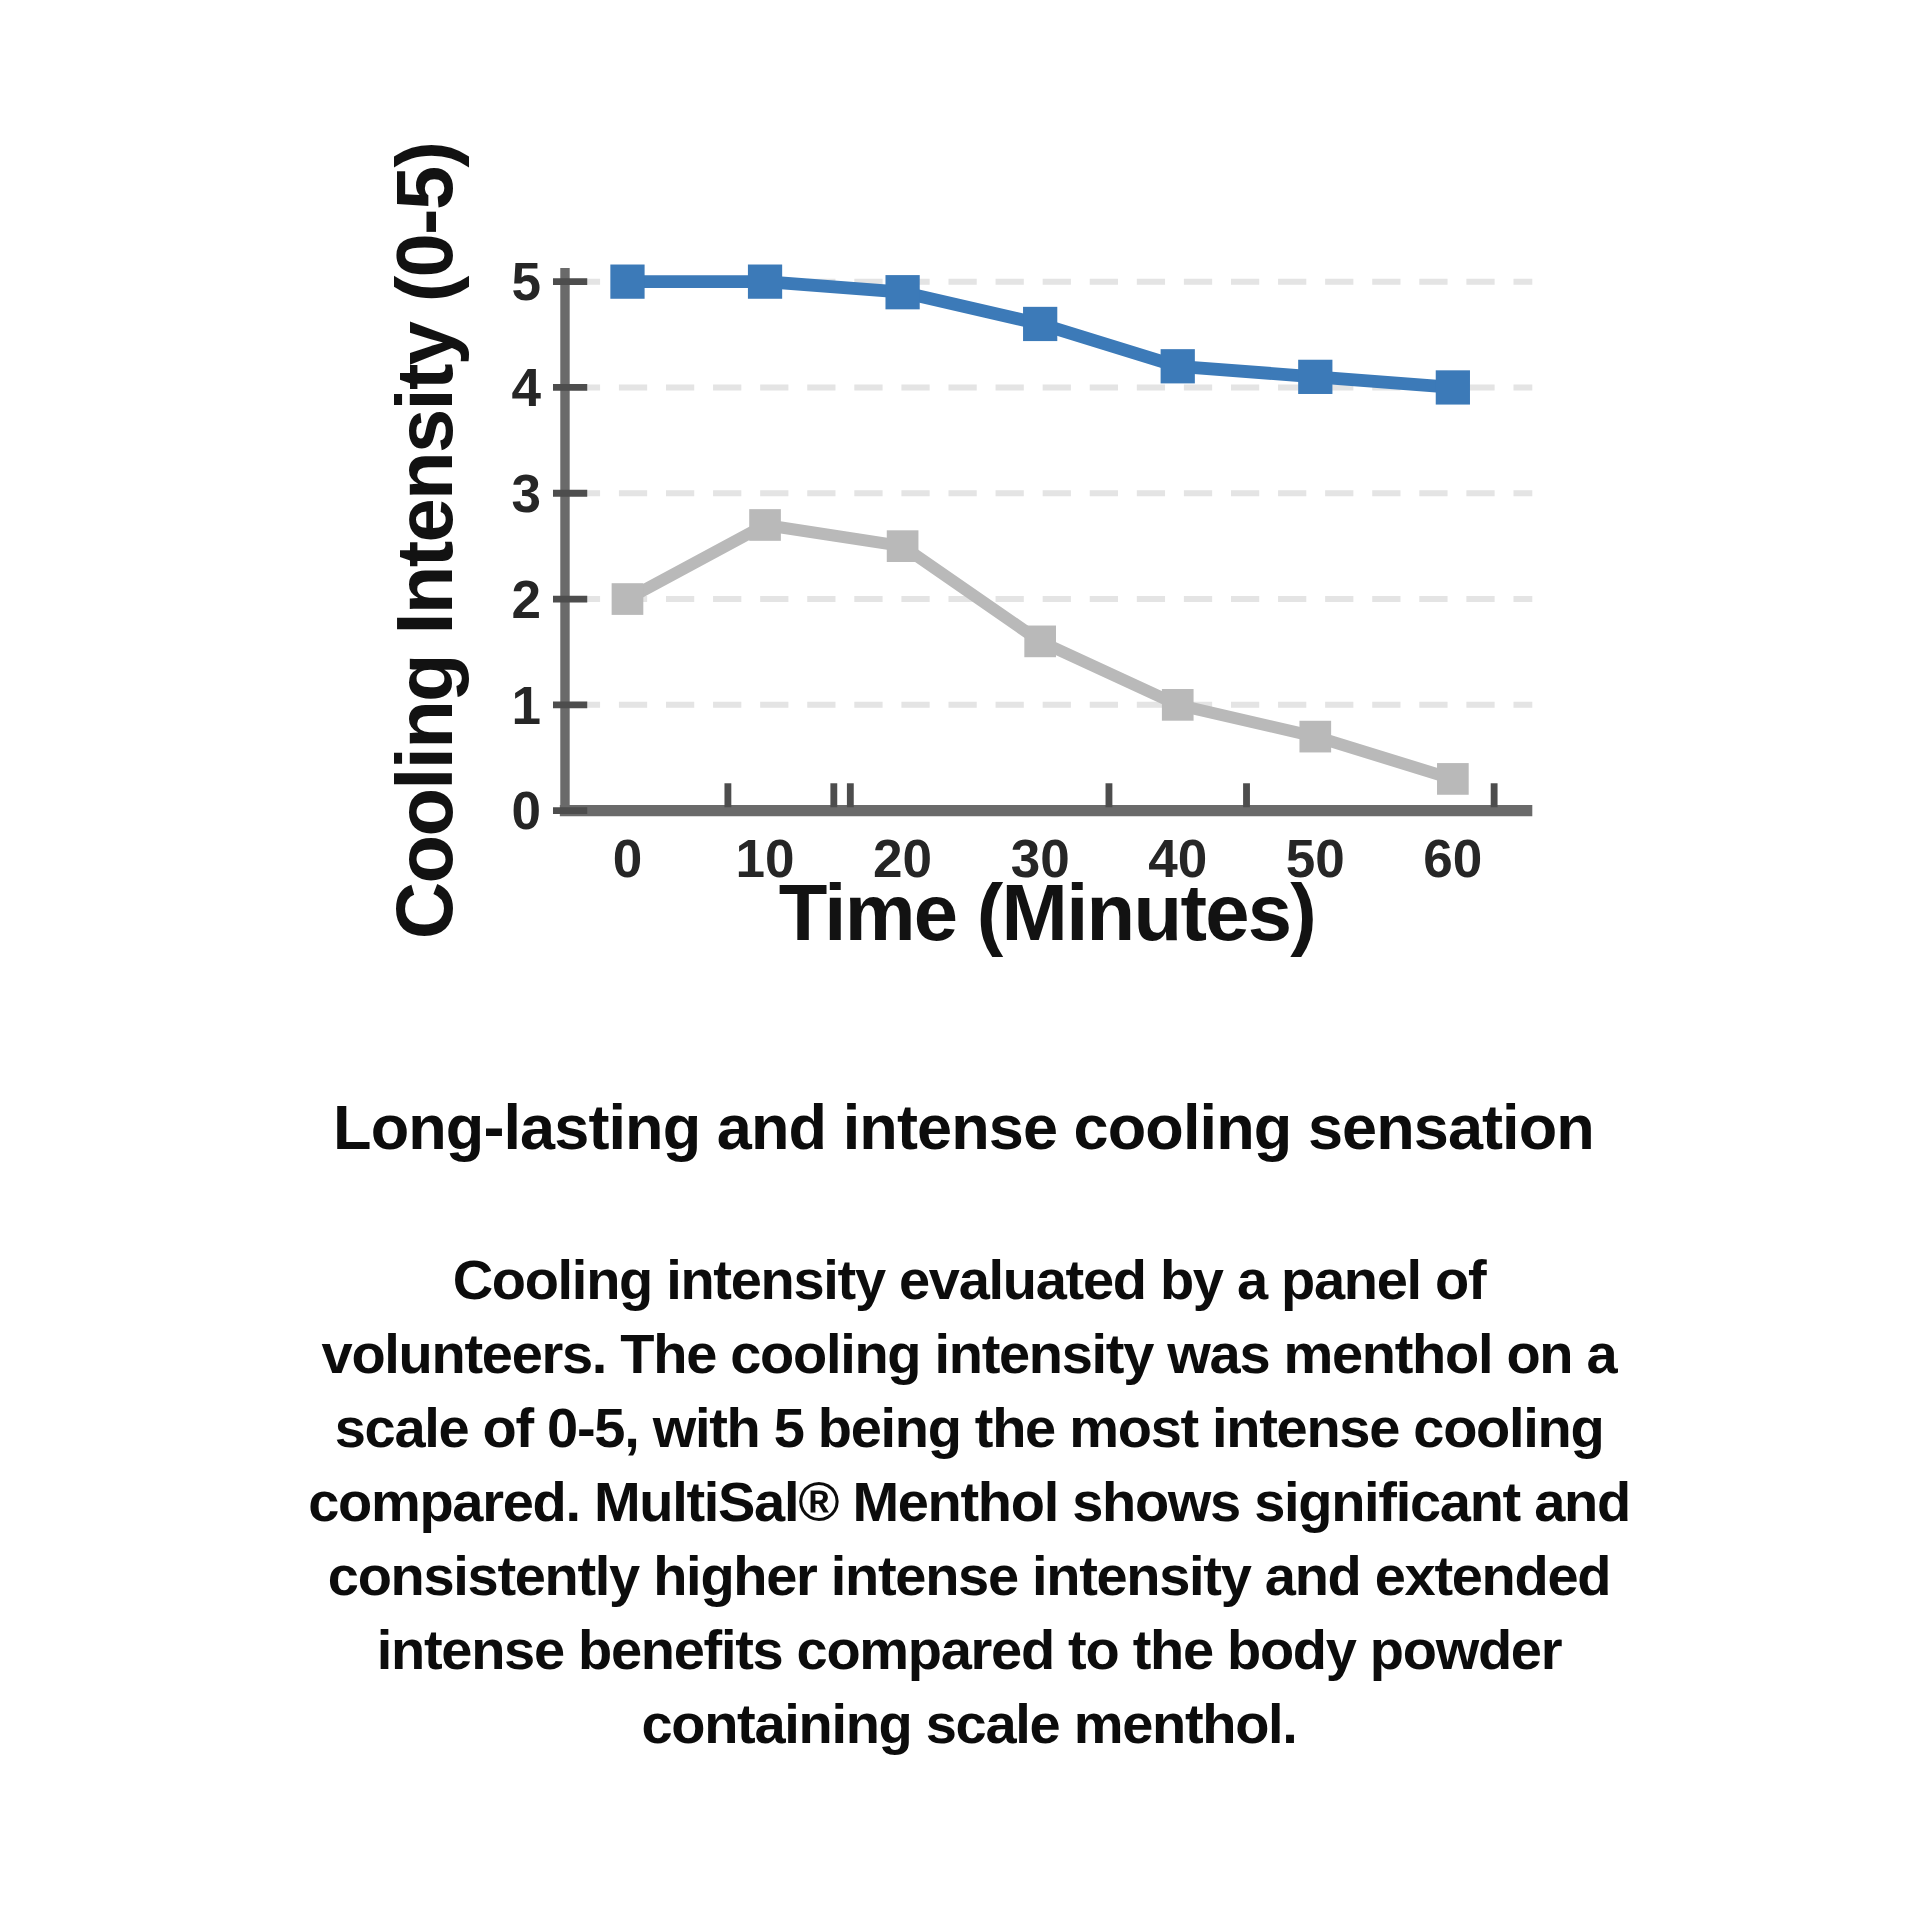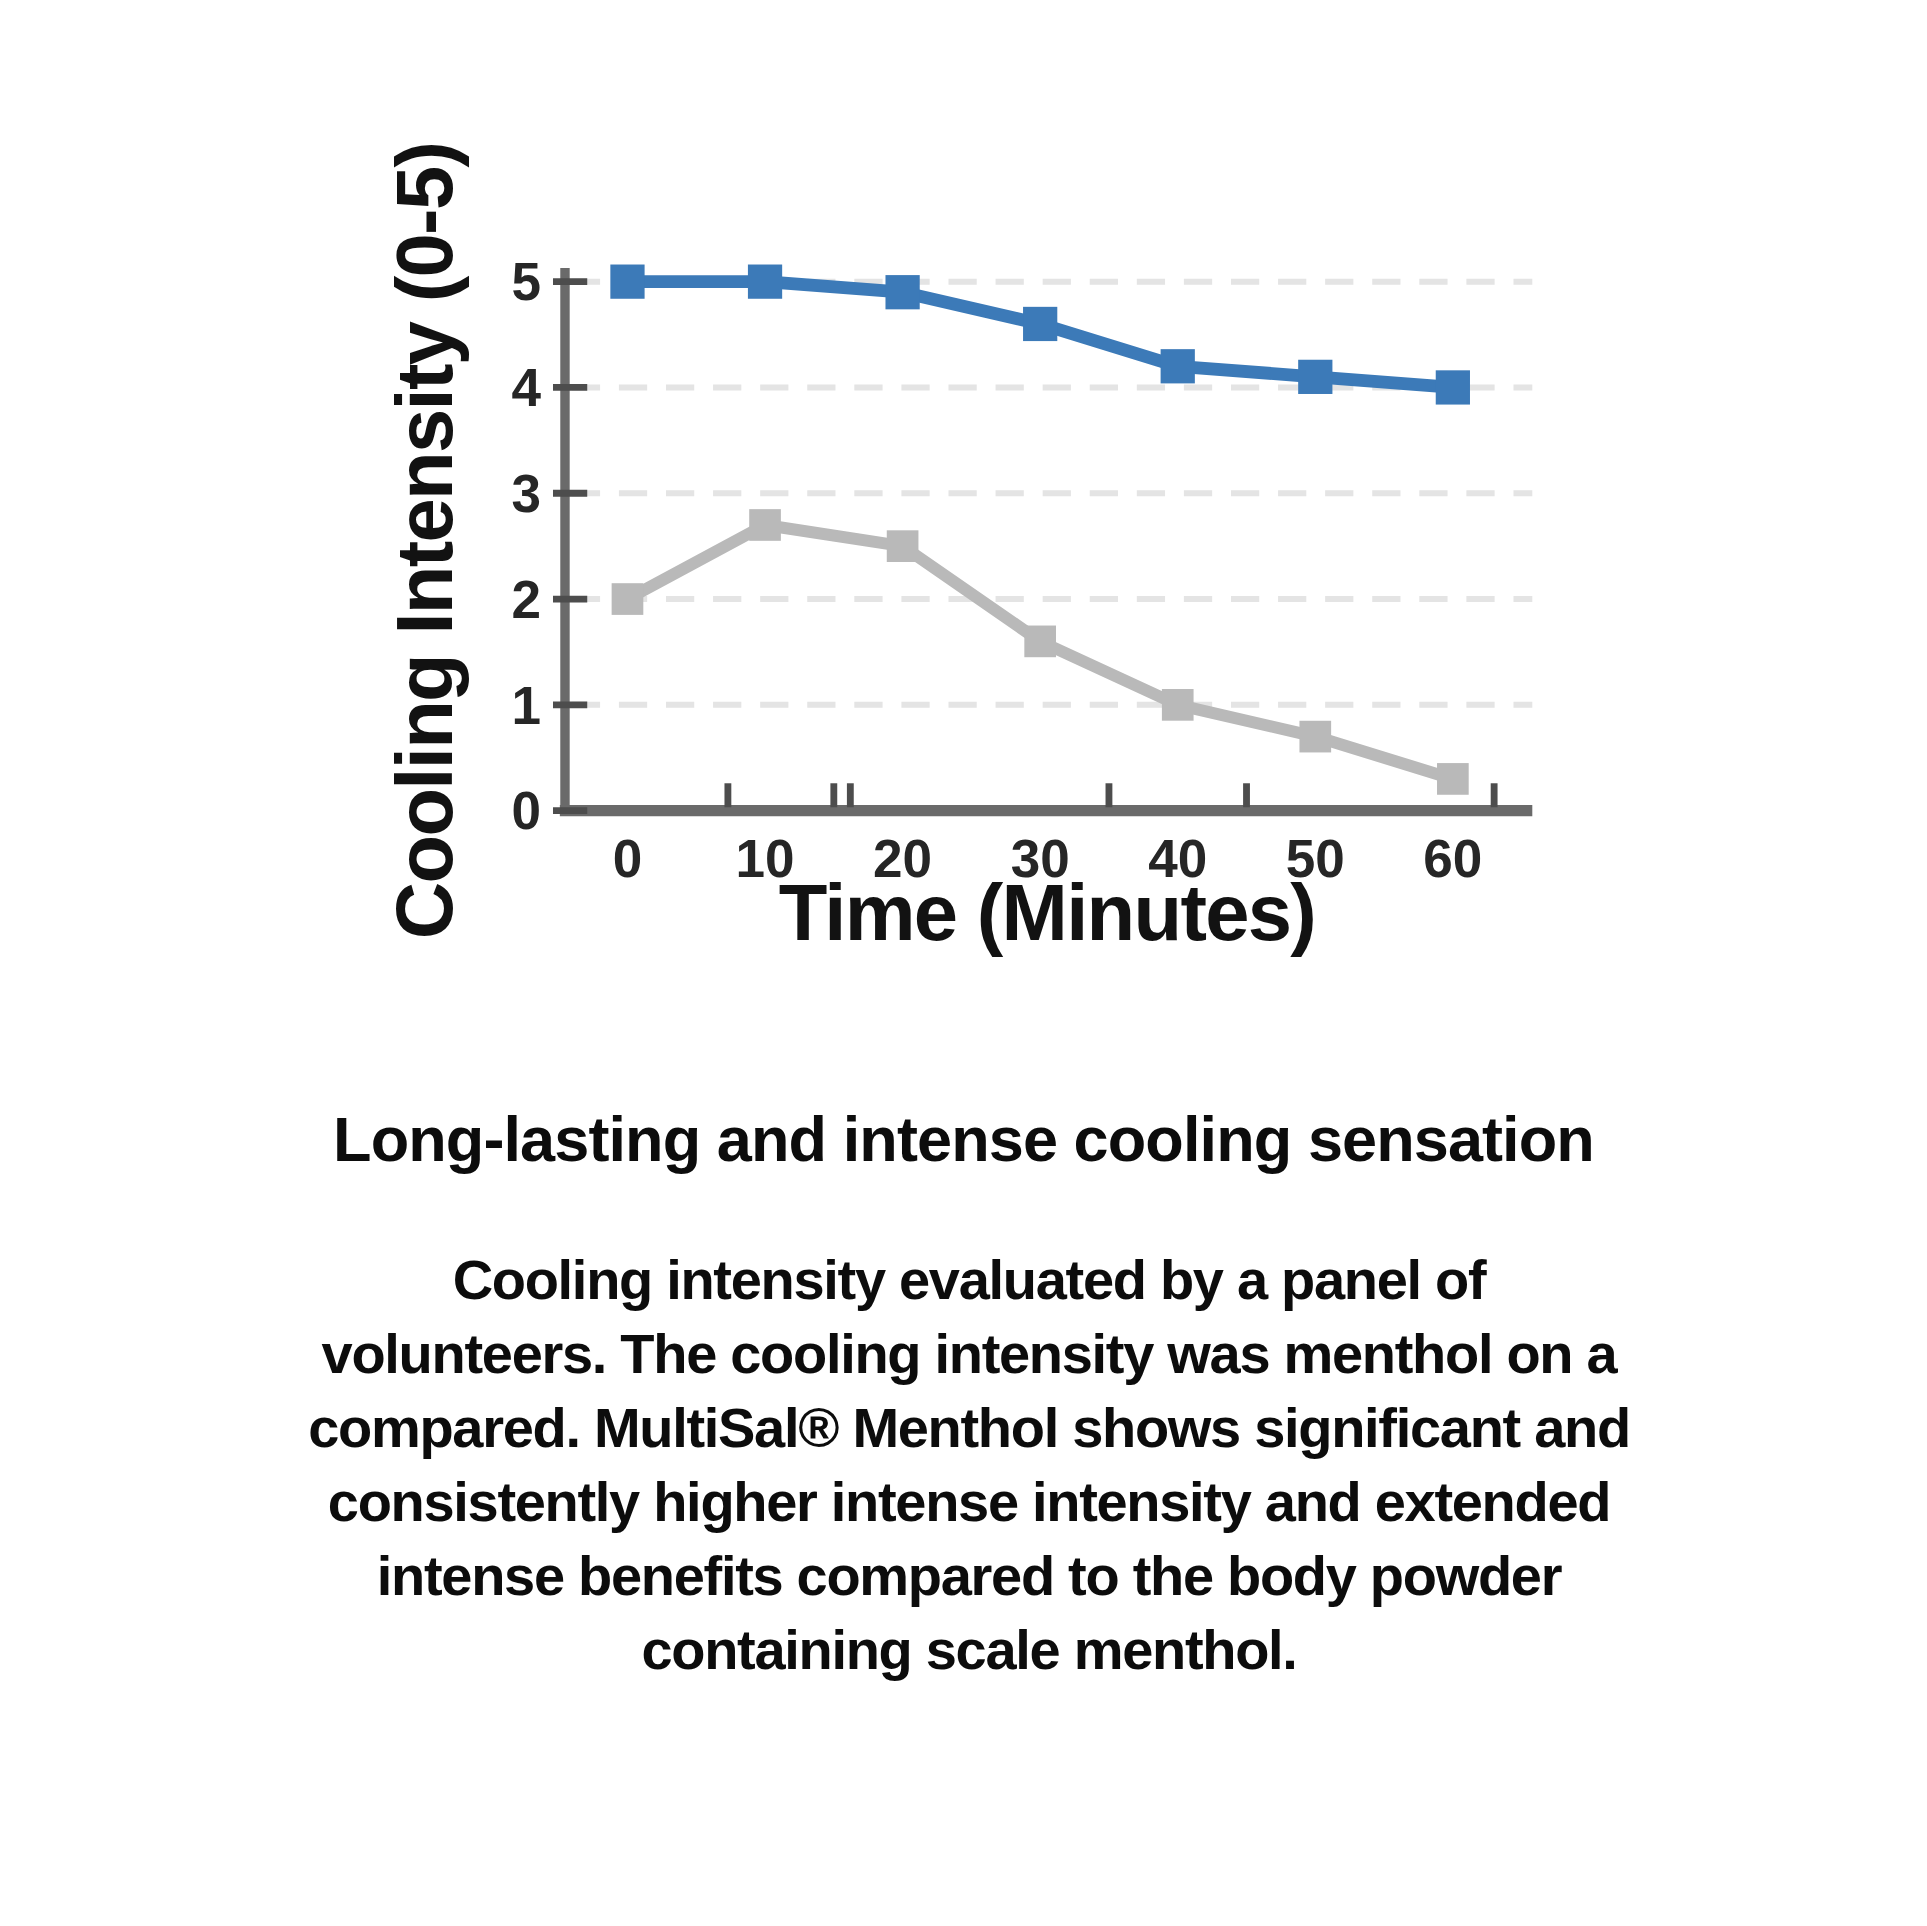--- a/index.html
+++ b/index.html
@@ -28,21 +28,21 @@
     font-family: "Liberation Sans", "DejaVu Sans", sans-serif;
     font-size: 93px;
     font-weight: bold;
     letter-spacing: -2px;
     fill: #121212;
   }
   .heading {
     position: absolute;
     left: 51px; right: 51px;
     top: 1089px;
-    margin: 12px;
+    margin: 0;
     text-align: center;
     font-size: 63px;
     line-height: 77px;
     font-weight: bold;
     letter-spacing: -0.9px;
     color: #0c0c0c;
     white-space: nowrap;
   }
   .description {
     position: absolute;
@@ -115,20 +115,21 @@
         <rect x="1516.5" y="420.24000000000007" width="40" height="40" fill="#3c7ab8"></rect>
         <rect x="1677.2" y="432.6" width="40" height="40" fill="#3c7ab8"></rect>
       </svg>
   </figure>
 
   <h1 class="heading">Long-lasting and intense cooling sensation</h1>
 
   <div class="description">
     <div class="desc-line">Cooling intensity evaluated by a panel of</div>
     <div class="desc-line">volunteers. The cooling intensity was menthol on a</div>
+    <div class="desc-line">scale of 0-5, with 5 being the most intense cooling</div>
     <div class="desc-line">compared. MultiSal® Menthol shows significant and</div>
     <div class="desc-line">consistently higher intense intensity and extended</div>
     <div class="desc-line">intense benefits compared to the body powder</div>
     <div class="desc-line">containing scale menthol.</div>
   </div>
 
 </div>
 
 
 </body></html>

